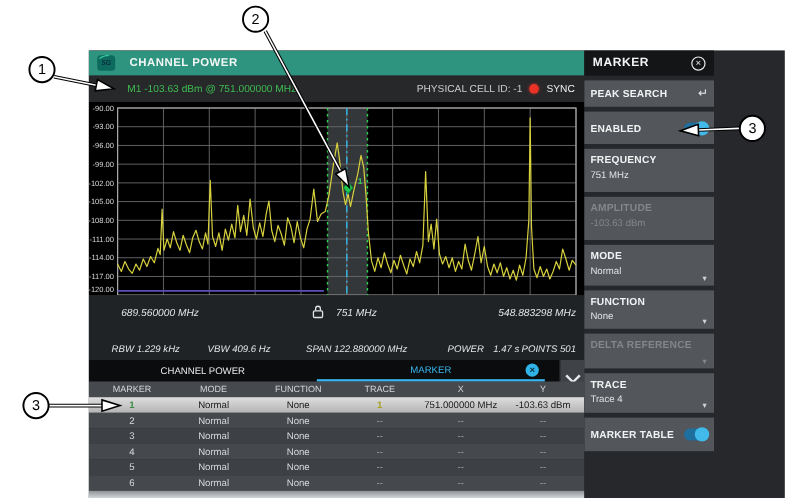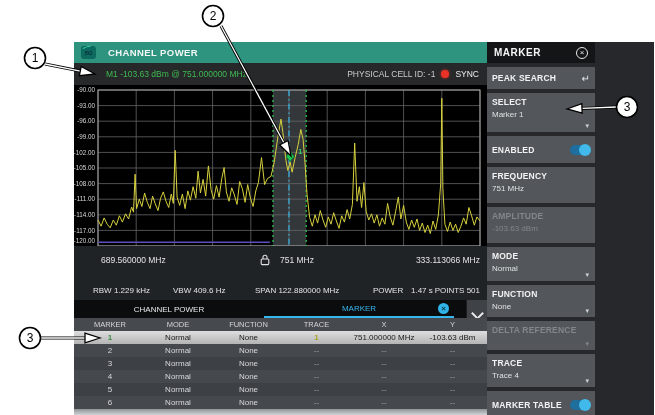--- a/index.html
+++ b/index.html
@@ -17,21 +17,21 @@
   
   .statusbar{position:absolute;left:0;top:21px;width:413px;height:22px;background:#26282a;display:flex;align-items:center;}
   .mreadout{margin-left:32px;font-size:8.5px;color:#3fbb52;}
   .statusright{margin-left:auto;margin-right:8px;display:flex;align-items:center;gap:6px;}
   .cellid{font-size:8.5px;color:#c9cbcc;}
   .syncdot{width:8px;height:8px;border-radius:50%;background:#ea3326;box-shadow:0 0 3px rgba(234,51,38,.8);}
   .synclabel{font-size:8.5px;color:#eceeee;}
   
   .chartwrap{position:absolute;left:0;top:43px;width:413px;height:161px;background:#000;}
   
-  .freqstrip{position:absolute;left:0;top:204px;width:413px;height:54px;background:#202325;color:#e3e4e5;font-size:8.5px;}
+  .freqstrip{position:absolute;left:0;top:204px;width:413px;height:54px;background:#202325;color:#e3e4e5;font-size:8.5px;font-style:italic;}
   .freqstrip .row1{position:absolute;left:0;top:9px;width:100%;height:12px;}
   .freqstrip .row2{position:absolute;left:0;top:40px;width:100%;height:12px;font-size:8px;}
   .fs-abs{position:absolute;white-space:nowrap;}
   .lockicon{position:absolute;left:186px;top:-1px;}
   
   .tabbar{position:absolute;left:0;top:258px;width:413px;height:18px;background:#0b0c0d;}
   .tab-left{position:absolute;left:0;top:0;width:190px;height:18px;display:flex;align-items:center;justify-content:center;
             color:#e8e8e8;font-size:8px;}
   .tab-right{position:absolute;left:190px;top:0;width:190px;height:18px;display:flex;align-items:center;justify-content:center;
              color:#38b7ee;font-size:8px;border-bottom:2px solid #38b7ee;box-sizing:border-box;}
@@ -144,21 +144,21 @@
     <div class="freqstrip">
       <div class="row1">
         <span class="fs-abs" style="left:27px">689.560000 MHz</span>
         <span class="lockicon">
           <svg width="10" height="12" viewBox="0 0 10 12">
               <rect x="1.2" y="5" width="7.6" height="5.6" rx="1" fill="none" stroke="#dfe1e2" stroke-width="1.1"></rect>
               <path d="M3 5 V3.2 a2 2 0 0 1 4 0 V5" fill="none" stroke="#dfe1e2" stroke-width="1.1"></path>
             </svg>
         </span>
         <span class="fs-abs" style="left:206px">751 MHz</span>
-        <span class="fs-abs" style="right:7px">333.113066 MHz</span>
+        <span class="fs-abs" style="right:7px">548.883298 MHz</span>
       </div>
       <div class="row2">
         <span class="fs-abs" style="left:19px">RBW 1.229 kHz</span>
         <span class="fs-abs" style="left:99px">VBW 409.6 Hz</span>
         <span class="fs-abs" style="left:181px">SPAN 122.880000 MHz</span>
         <span class="fs-abs" style="left:299px">POWER</span>
         <span class="fs-abs" style="left:337px">1.47 s</span>
         <span class="fs-abs" style="right:7px">POINTS 501</span>
       </div>
     </div>
@@ -236,25 +236,20 @@
 
   <div class="panel">
     <div class="panelheader">
       <span class="paneltitle">MARKER</span>
       <span class="pclose">×</span>
     </div>
     <div class="pbody">
       <div class="prow rowflex" style="height:22px">
         <span class="plabel">PEAK SEARCH</span>
         <span class="returnicon">↵</span>
-      </div>
-      <div class="prow" style="height:39px">
-        <div class="plabel">SELECT</div>
-        <div class="pvalue">Marker 1</div>
-        <span class="caret">▾</span>
       </div>
       <div class="prow rowflex" style="height:27px">
         <span class="plabel">ENABLED</span>
         <span class="toggle">
             <span class="knob"></span>
           </span>
       </div>
       <div class="prow" style="height:36px">
         <div class="plabel">FREQUENCY</div>
         <div class="pvalue">751 MHz</div>

